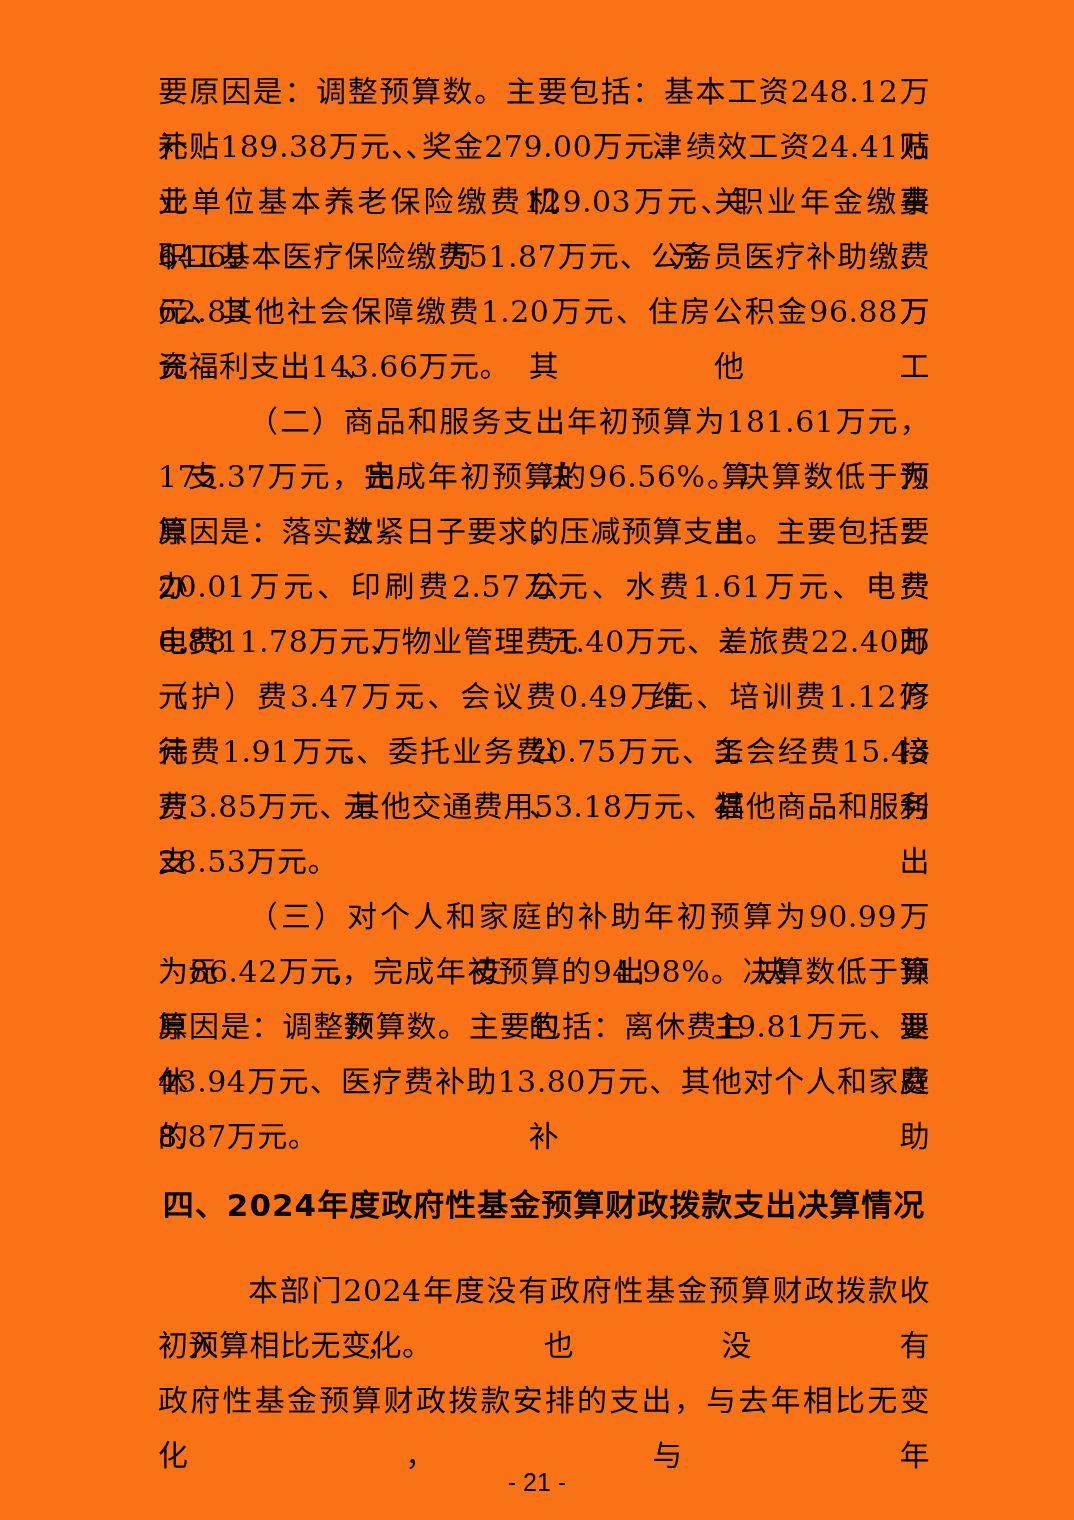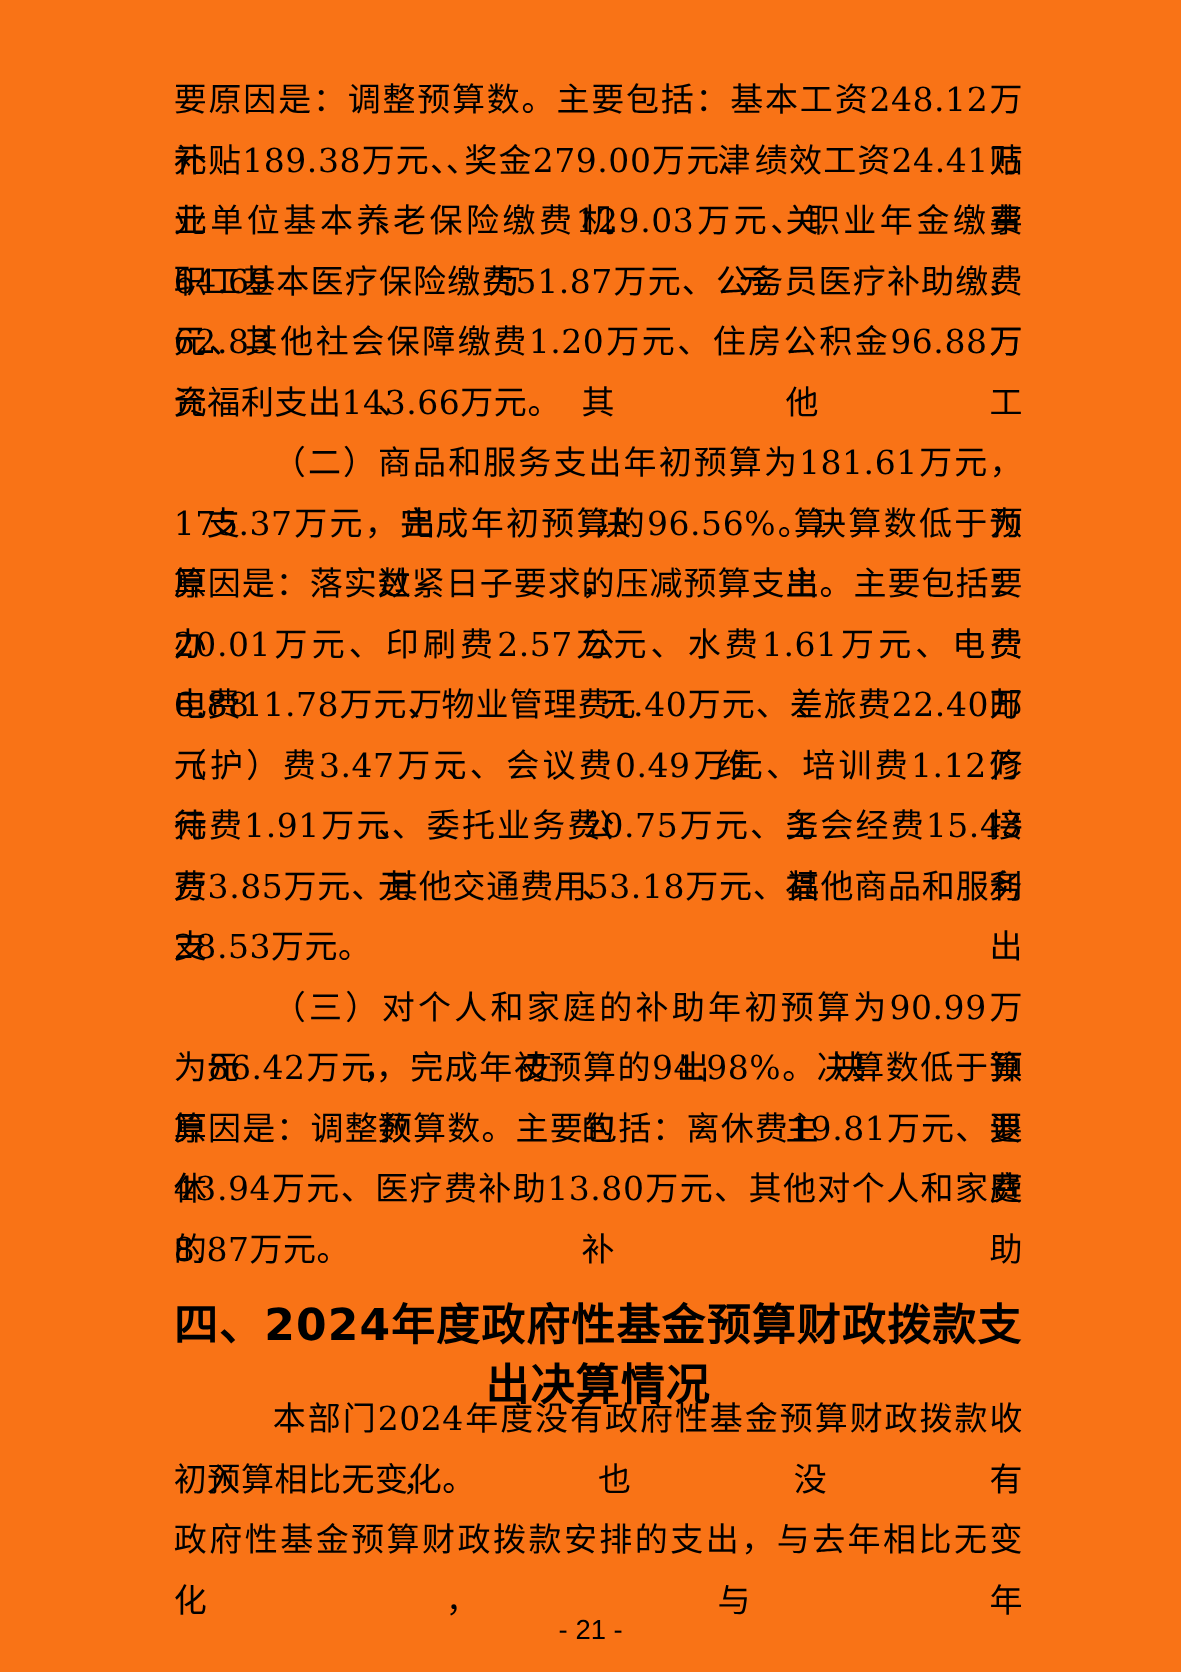--- a/index.html
+++ b/index.html
@@ -50,21 +50,21 @@
   .ln.end {
     text-align: left;
     text-align-last: left;
   }
   
   .ln.ind {
     text-indent: 60px;
     margin-left: 30px;
   }
   .heading {
-    font-size: 40px;
+    font-size: 31px;
     font-weight: 700;
     text-align: center;
     line-height: 55px;
     height: 55px;
     margin: 14px 0 30px 0;
     letter-spacing: 1px;
     font-family: "DejaVu Sans", "Liberation Sans", sans-serif;
   }
   .footer {
     position: absolute;

